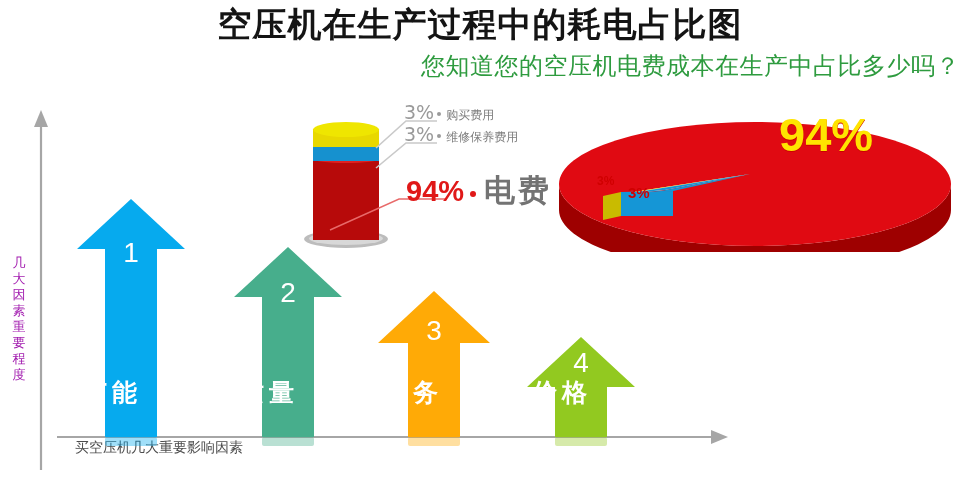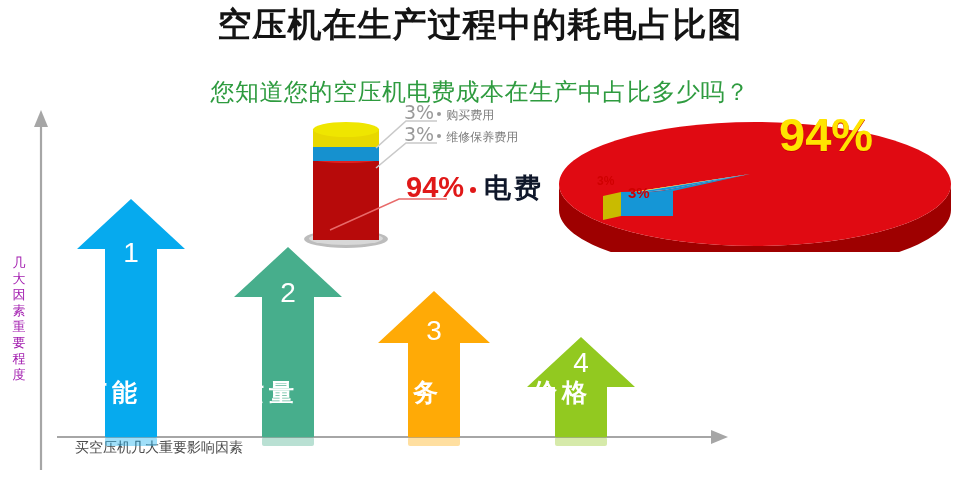--- a/index.html
+++ b/index.html
@@ -9,25 +9,24 @@
   #stage{position:relative;width:793px;height:483px;background:#fff;}
 
   
   .title{
     position:absolute;left:0;top:2px;width:960px;text-align:center;
     font-size:34px;font-weight:bold;color:#141414;letter-spacing:1px;
     font-family:"DejaVu Sans","Liberation Sans",sans-serif;
     white-space:nowrap;
   }
   .subtitle{
-    position:absolute;left:0;top:50px;width:960px;text-align:center;
+    position:absolute;left:0;top:50px;width:960px;text-align:right;
     font-size:24px;color:#2e9b3f;letter-spacing:0.5px;
     font-family:"DejaVu Sans","Liberation Sans",sans-serif;
     white-space:nowrap;
-    margin-top:26px;
   }
 
   
   .axis-svg{position:absolute;left:0;top:0;width:960px;height:483px;pointer-events:none;}
   .axis-y-label{
     position:absolute;left:8px;top:255px;width:22px;
     font-size:13px;color:#a21caf;line-height:16px;text-align:center;
     font-family:"DejaVu Sans","Liberation Sans",sans-serif;
     word-break:break-all;
   }
@@ -84,21 +83,21 @@
   .callout .dot{display:inline-block;width:4px;height:4px;background:#9a9a9a;
                 border-radius:50%;vertical-align:3px;margin:0 5px 0 3px;}
   .callout .txt{font-size:12px;color:#7c7c7c;}
 
   .callout-main{position:absolute;white-space:nowrap;
                 font-family:"DejaVu Sans","Liberation Sans",sans-serif;}
   .callout-main .pct{font-size:29px;color:#e01818;font-weight:600;
                      font-family:"Liberation Sans","DejaVu Sans",sans-serif;}
   .callout-main .dot{display:inline-block;width:6px;height:6px;background:#e01818;
                      border-radius:50%;vertical-align:4px;margin:0 8px 0 6px;}
-  .callout-main .txt{font-size:27px;color:#0f172a;font-weight:bold;letter-spacing:3px;}
+  .callout-main .txt{font-size:31px;color:#737373;font-weight:bold;letter-spacing:3px;}
 
   
   .pie-wrap{position:absolute;}
   .pie-pct-94{
     position:absolute;font-size:47px;font-weight:bold;color:#ffe400;
     font-family:"Liberation Sans","DejaVu Sans",sans-serif;
     text-shadow:0 1px 0 #c00;
   }
   .pie-pct-small{
     position:absolute;font-size:12px;font-weight:bold;color:#d00000;

